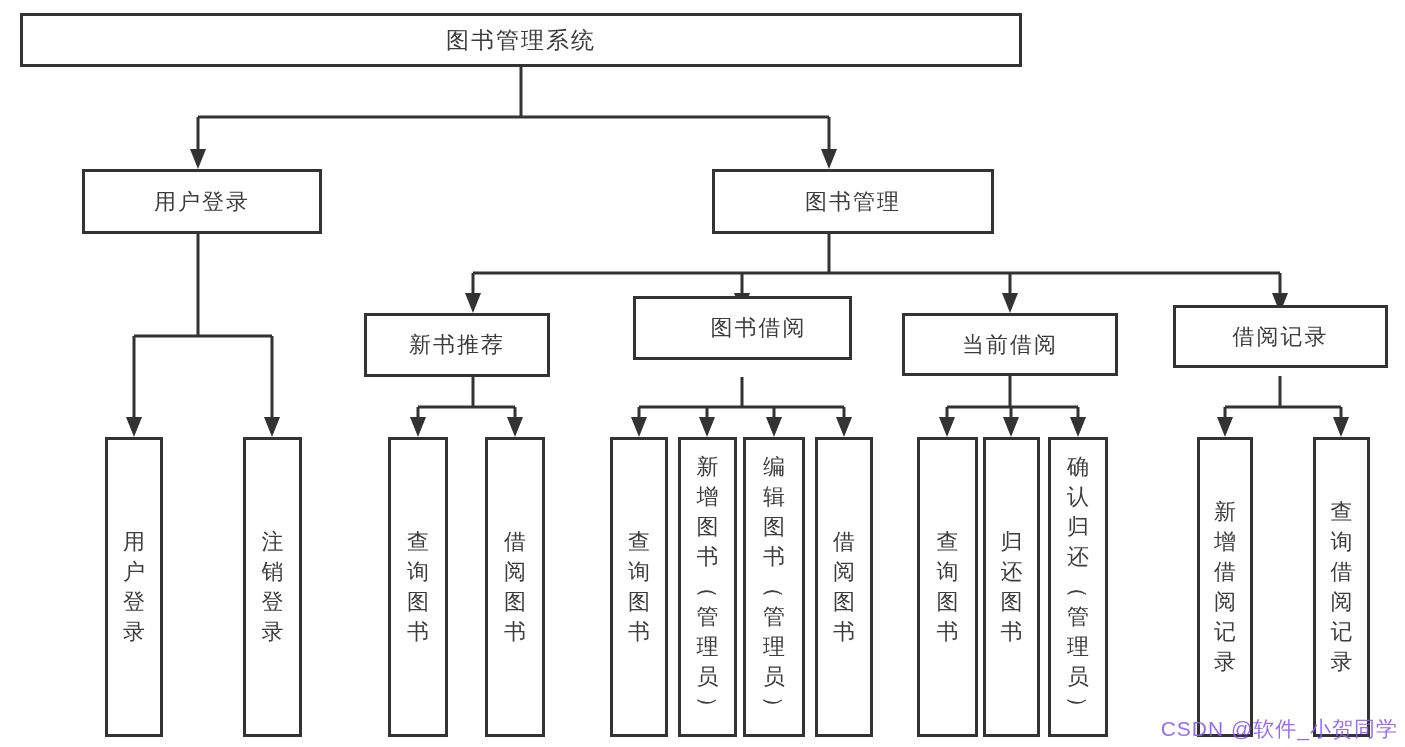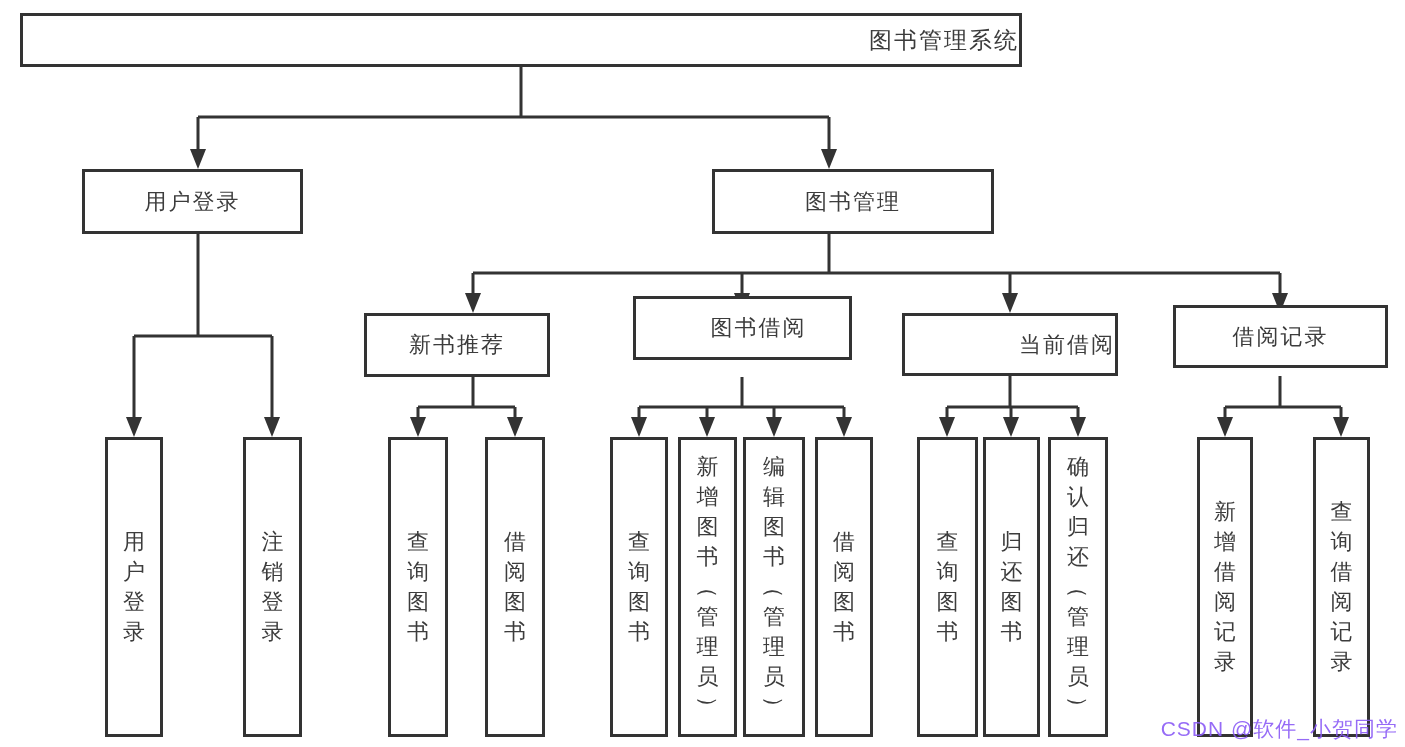--- a/index.html
+++ b/index.html
@@ -55,38 +55,38 @@
     <polygon points="766,417 782,417 774,437"></polygon>
     <polygon points="836,417 852,417 844,437"></polygon>
     <polygon points="939,417 955,417 947,437"></polygon>
     <polygon points="1003,417 1019,417 1011,437"></polygon>
     <polygon points="1070,417 1086,417 1078,437"></polygon>
     <polygon points="1217,417 1233,417 1225,437"></polygon>
     <polygon points="1333,417 1349,417 1341,437"></polygon>
   </g>
 </svg>
 
-<div class="node hbox root-box" style="left:20px; top:13px; width:1002px; height:54px;justify-content:flex-end;">
+<div class="node hbox root-box" style="left:20px; top:13px; width:1002px; height:54px;">
   <span>图书管理系统</span>
 </div>
 
-<div class="node hbox" style="left:82px; top:169px; width:221px; height:65px;">
+<div class="node hbox" style="left:82px; top:169px; width:240px; height:65px;">
   <span>用户登录</span>
 </div>
 <div class="node hbox" style="left:712px; top:169px; width:282px; height:65px;font-family:Liberation Serif, serif;">
   <span>图书管理</span>
 </div>
 
 <div class="node hbox" style="left:364px; top:313px; width:186px; height:64px;">
   <span>新书推荐</span>
 </div>
 <div class="node hbox" style="left:633px; top:296px; width:219px; height:64px;padding-left:32px;">
   <span>图书借阅</span>
 </div>
-<div class="node hbox" style="left:902px; top:313px; width:216px; height:63px;justify-content:flex-end;">
+<div class="node hbox" style="left:902px; top:313px; width:216px; height:63px;">
   <span>当前借阅</span>
 </div>
 <div class="node hbox" style="left:1173px; top:305px; width:215px; height:63px;">
   <span>借阅记录</span>
 </div>
 
 <div class="node vbox" style="left:105px; top:437px; width:58px; height:300px;">
     <span class="vchar">用</span>
     <span class="vchar">户</span>
     <span class="vchar">登</span>

